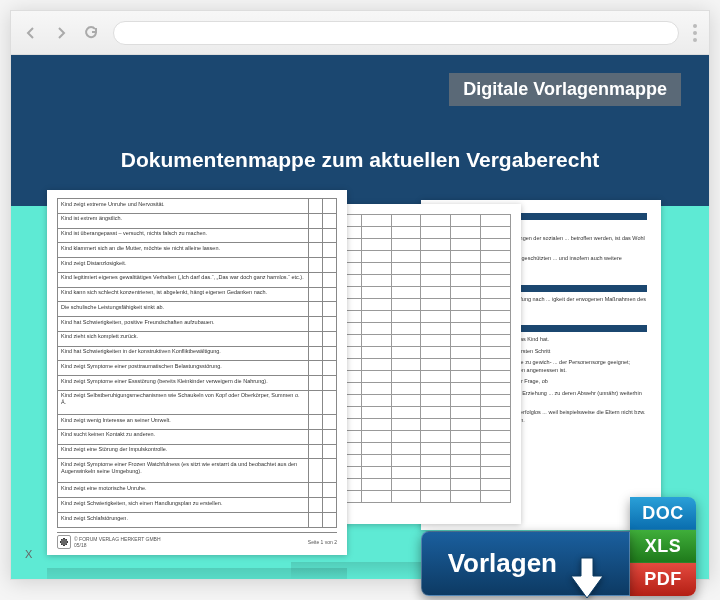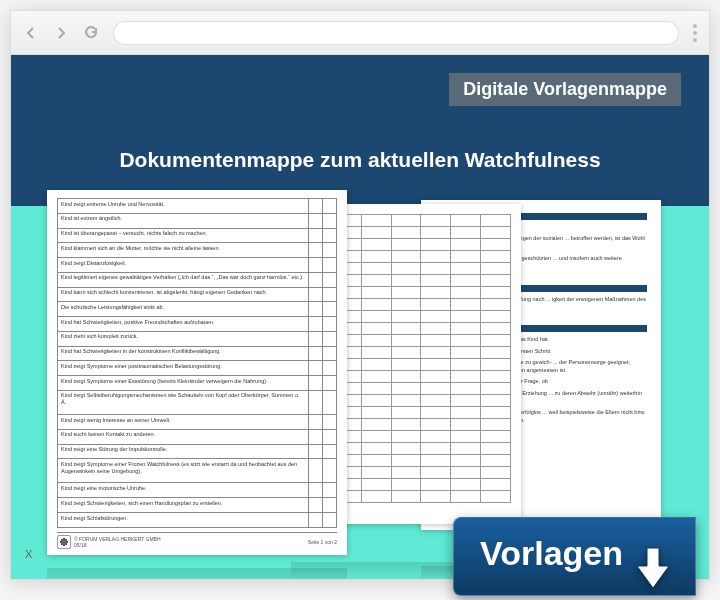--- a/index.html
+++ b/index.html
@@ -45,21 +45,21 @@
   .close-x { position: absolute; left: 14px; bottom: 38px; font-size: 11px; color: #666; font-family: sans-serif; }
   
   
   .reflect { position: absolute; bottom: 8px; height: 24px; background: linear-gradient(rgba(0,0,0,0.12), transparent); }
   .r1 { left: 36px; width: 300px; bottom: 6px; }
   .r2 { left: 280px; width: 230px; bottom: 18px; height: 18px; }
   .r3 { right: 48px; width: 240px; bottom: 14px; height: 18px; }
   
   
   .badge-wrap { position: absolute; right: 24px; bottom: 4px; display: flex; align-items: flex-end; }
-  .vorlagen { background: linear-gradient(#1a5f9e, #0d3a63); color: #fff; font-weight: bold; font-size: 34px; padding: 16px 22px 22px 26px; border-radius: 8px 0 0 8px; box-shadow: 0 4px 12px rgba(0,0,0,0.4); display: flex; align-items: center; gap: 10px; position: relative; border: 1px solid rgba(255,255,255,0.25); }
+  .vorlagen { background: linear-gradient(#1a5f9e, #0d3a63); color: #fff; font-weight: bold; font-size: 26px; padding: 16px 22px 16px 26px; border-radius: 8px 0 0 8px; box-shadow: 0 4px 12px rgba(0,0,0,0.4); display: flex; align-items: center; gap: 10px; position: relative; border: 1px solid rgba(255,255,255,0.25); }
   .arrow-down { width: 40px; height: 44px; margin-bottom: -28px; }
   .arrow-down svg { filter: drop-shadow(0 2px 3px rgba(0,0,0,0.4)); }
   .formats { display: flex; flex-direction: column; border-radius: 0 8px 8px 0; overflow: hidden; box-shadow: 0 4px 12px rgba(0,0,0,0.4); }
   .fmt { width: 66px; height: 33px; display: flex; align-items: center; justify-content: center; color: #fff; font-weight: bold; font-size: 18px; letter-spacing: 0.5px; border-bottom: 1px solid rgba(0,0,0,0.25); }
   .fmt.doc { background: linear-gradient(#2aa0d8, #0a6eaf); }
   .fmt.xls { background: linear-gradient(#3fae3a, #1f7a1b); }
   .fmt.pdf { background: linear-gradient(#e44a3f, #b31f14); border-bottom: none; }
 </style>
 </head>
 <body>
@@ -86,21 +86,21 @@
     <div class="menu-dots">
         <span></span>
         <span></span>
         <span></span>
       </div>
   </div>
 
   <div class="viewport">
     <div class="banner">
       <div class="tag">Digitale Vorlagenmappe</div>
-      <div class="title">Dokumentenmappe zum aktuellen Watchfulness</div>
+      <div class="title">Dokumentenmappe zum aktuellen Vergaberecht</div>
     </div>
 
     <div class="stage">
 
       <div class="page p-text" id="text-page">
         <div class="hl"></div>
       <p>formuliert:</p>
           <p>öffentlichen oder privaten Einrichtungen der sozialen ... betroffen werden, ist das Wohl des Kindes ein Ge-</p>
           <p>jedoch nicht mit den grundrechtlich geschützten ... und insofern auch weitere Gesichtspunkte von</p>
           <p>liche Rahmenbedingungen).</p>
@@ -472,13 +472,18 @@
 
 <div class="badge-wrap">
   <div class="vorlagen">
     <span>Vorlagen</span>
     <div class="arrow-down">
       <svg width="40" height="44" viewBox="0 0 40 44">
           <path d="M14 2 H26 V20 H36 L20 42 L4 20 H14 Z" fill="#fff" stroke="#0a3a63" stroke-width="1"></path>
         </svg>
     </div>
   </div>
+  <div class="formats">
+    <div class="fmt doc">DOC</div>
+    <div class="fmt xls">XLS</div>
+    <div class="fmt pdf">PDF</div>
+  </div>
 </div>
 
 </body></html>

